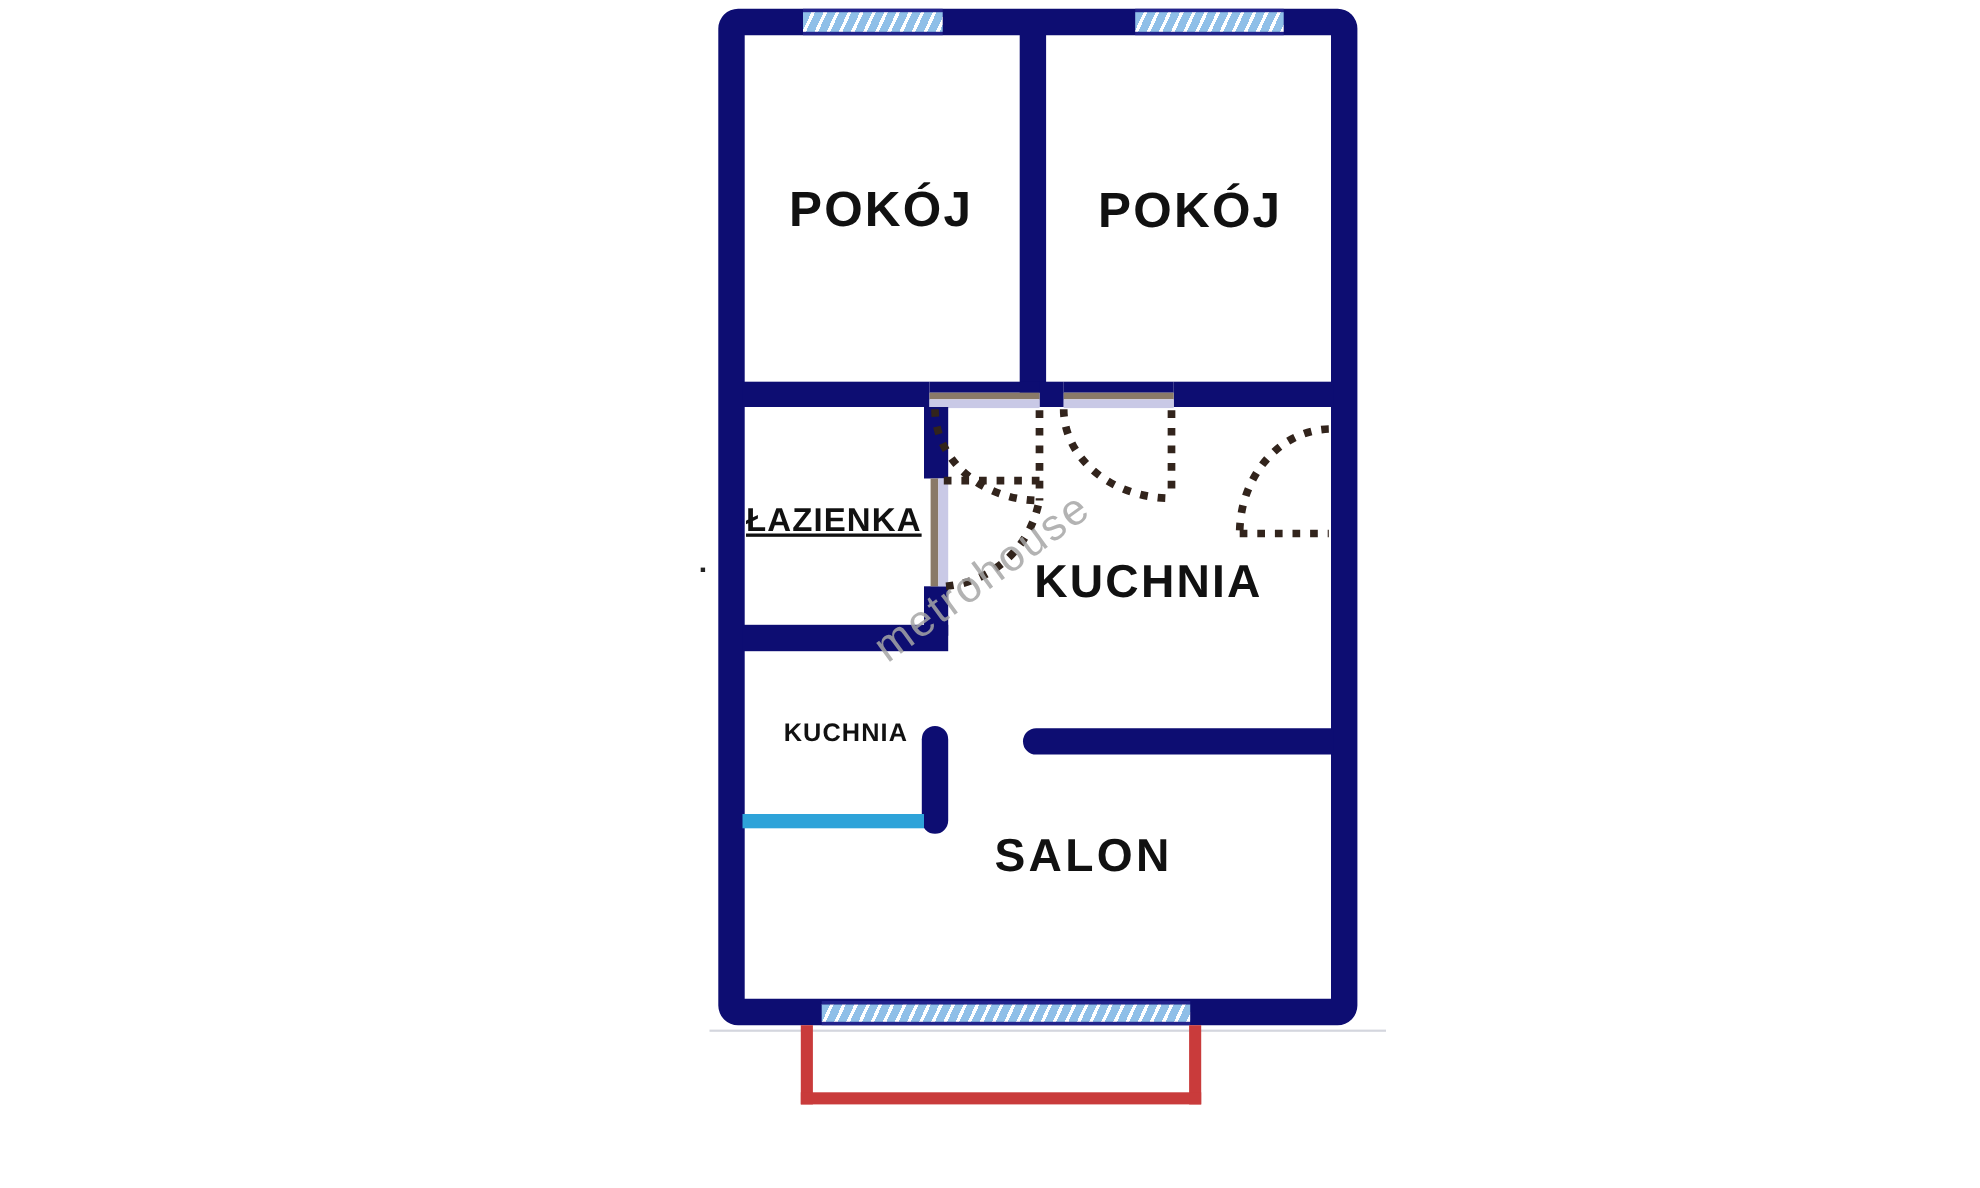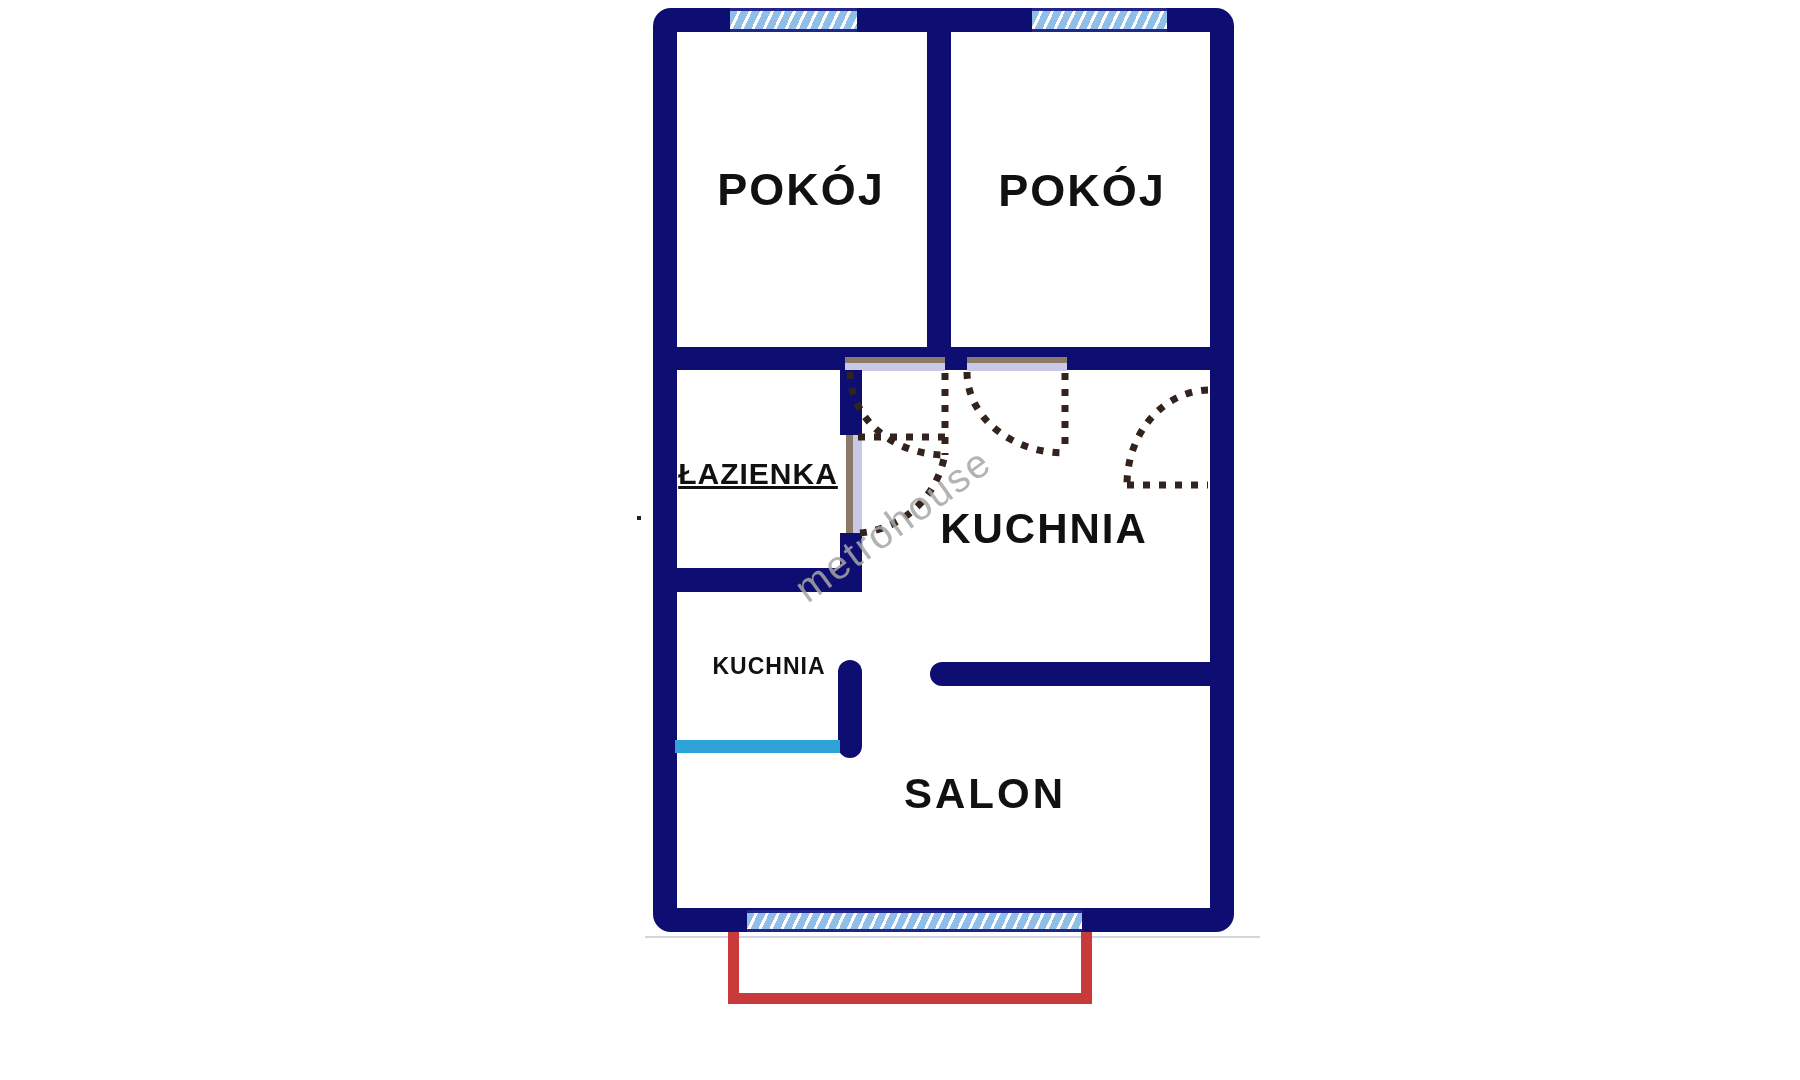--- a/index.html
+++ b/index.html
@@ -93,16 +93,16 @@
     <path d="M 1127 485 L 1208 485"></path>
   </g>
 </svg>
 
 <div class="label-layer">
   <span class="room-label" style="left:801px;top:190px;font-size:45px;">POKÓJ</span>
   <span class="room-label" style="left:1082px;top:191px;font-size:45px;">POKÓJ</span>
   <span class="room-label" style="left:758px;top:474px;font-size:30px;letter-spacing:1px;text-decoration:underline;">ŁAZIENKA</span>
   <span class="room-label" style="left:1044px;top:529px;font-size:42px;">KUCHNIA</span>
   <span class="room-label" style="left:769px;top:666px;font-size:23px;letter-spacing:1px;">KUCHNIA</span>
-  <span class="room-label" style="left:985px;top:794px;font-size:42px;letter-spacing:3px;">SALON</span>
+  <span class="room-label" style="left:985px;top:778px;font-size:42px;letter-spacing:3px;">SALON</span>
 </div>
 
 <div class="watermark">metrohouse</div>
 
 </body></html>

